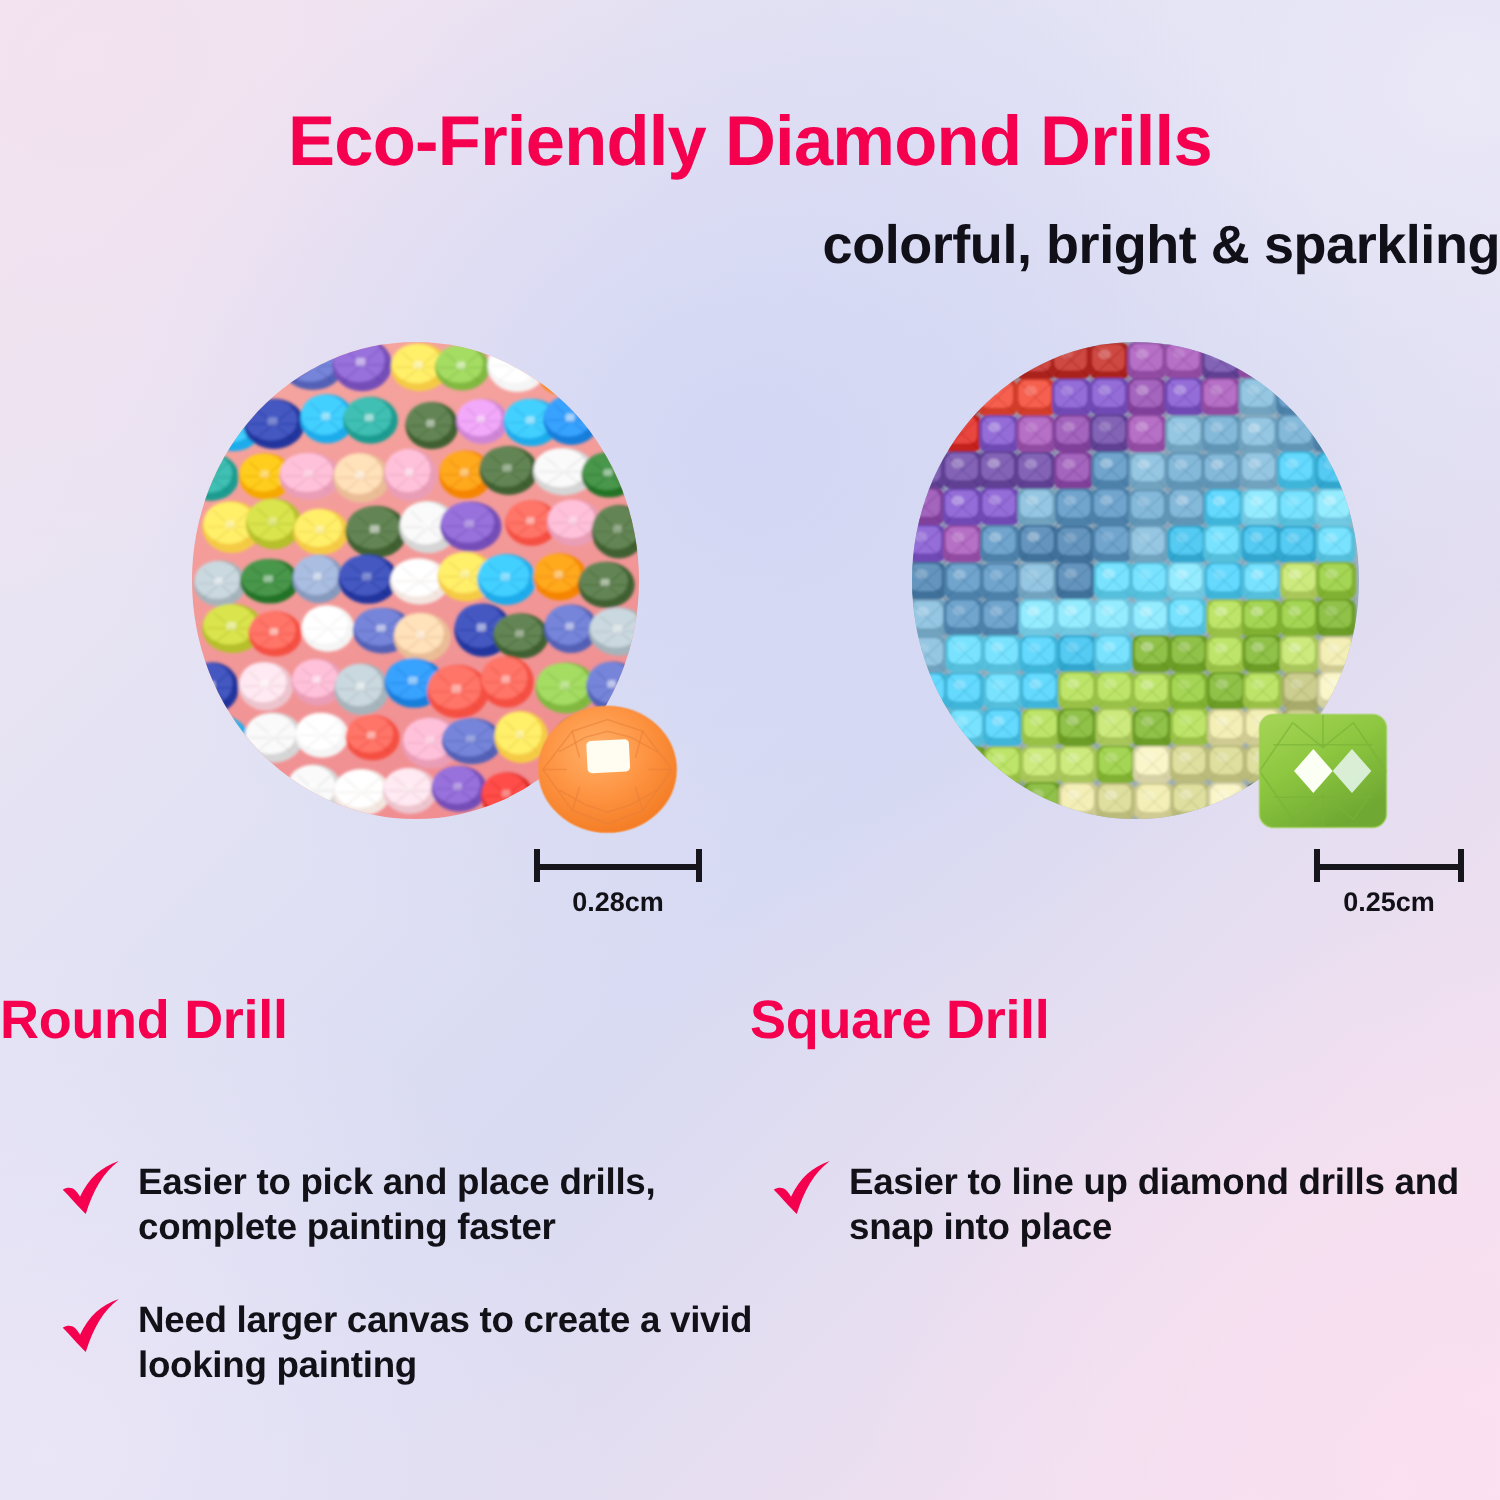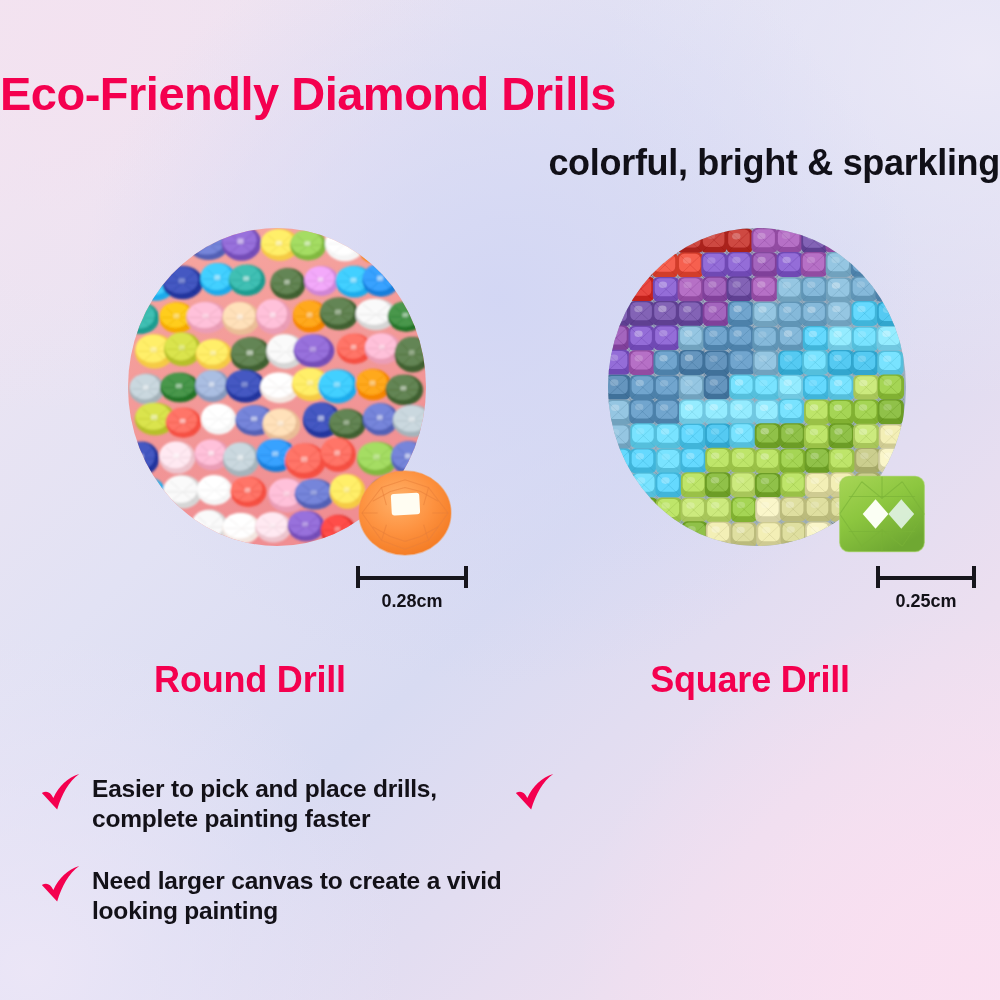--- a/index.html
+++ b/index.html
@@ -26,20 +26,21 @@
       radial-gradient(ellipse 50% 45% at 98% 6%, rgba(236,233,247,0.95) 0%, rgba(236,233,247,0.0) 75%),
       linear-gradient(135deg, #f2e6f1 0%, #e2e2f4 35%, #d8dbf2 55%, #ecdff0 80%, #f8e2f1 100%);
   }
 
   #page { position: absolute; inset: 0; }
 
   
   .title {
     position: absolute;
     top: 66px; left: 0; right: 0;
+    text-align: center;
     font-size: 47px;
     font-weight: bold;
     letter-spacing: -0.5px;
     color: #f4004f;
     white-space: nowrap;
   }
   .subtitle {
     position: absolute;
     top: 142px; left: 0; right: 0;
     text-align: right;
@@ -103,22 +104,22 @@
   
   .drill-heading {
     position: absolute;
     top: 659px;
     font-size: 36px;
     font-weight: bold;
     color: #f4004f;
     white-space: nowrap;
     letter-spacing: -0.2px;
   }
-  #heading-round  { left: 0;     width: 500px; text-align: center; }
-  #heading-square { left: 500px; width: 500px; text-align: center; }
+  #heading-round  { left: 0;     width: 500px; text-align: left; }
+  #heading-square { left: 500px; width: 500px; }
 
   
   .bullets { position: absolute; width: 480px; }
   #bullets-round  { left: 38px;  top: 770px; }
   #bullets-square { left: 512px; top: 770px; }
 
   .bullet {
     display: flex;
     align-items: flex-start;
     margin-bottom: 28px;
@@ -2010,16 +2011,17 @@
     </div>
   </div>
 
   <div class="bullets" id="bullets-square">
     <div class="bullet">
       <span class="check-icon">
         <svg viewBox="0 0 48 48">
           <path d="M4 22 C9 19 13 21 16 27 C22 14 31 6 43 2 C32 10 25 23 20 39 C15 34 9 27 4 22 Z" fill="#f4004f"></path>
         </svg>
       </span>
+      <span class="bullet-text">Easier to line up diamond drills and snap into place</span>
     </div>
   </div>
 
 </div>
 
 </body></html>

